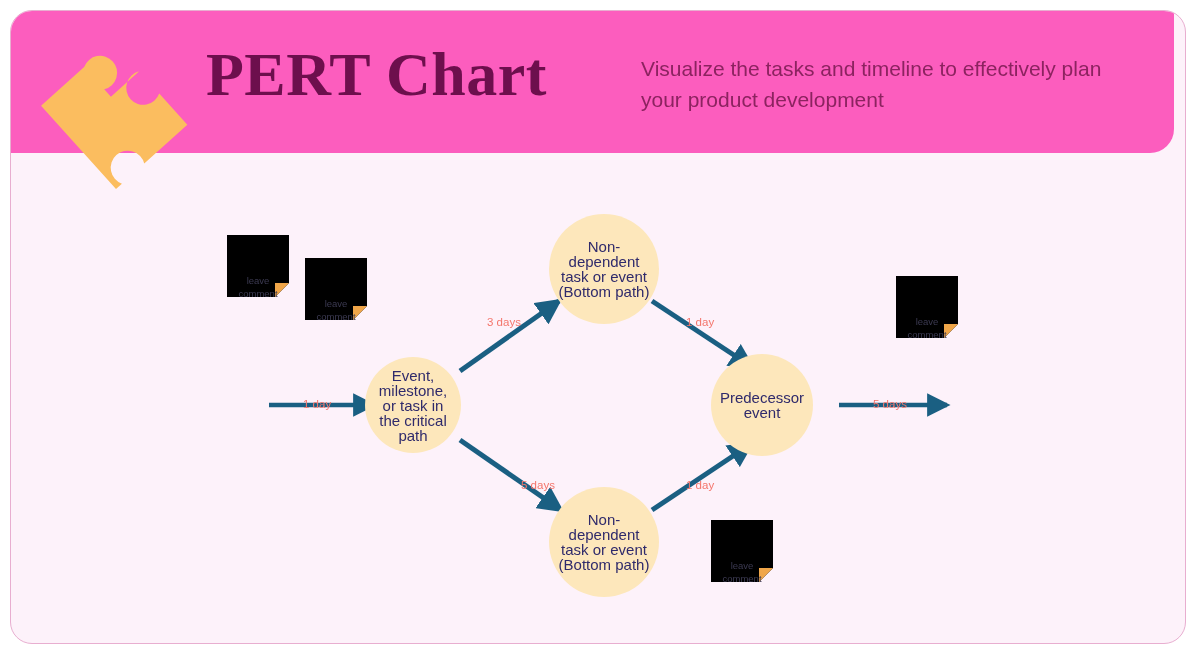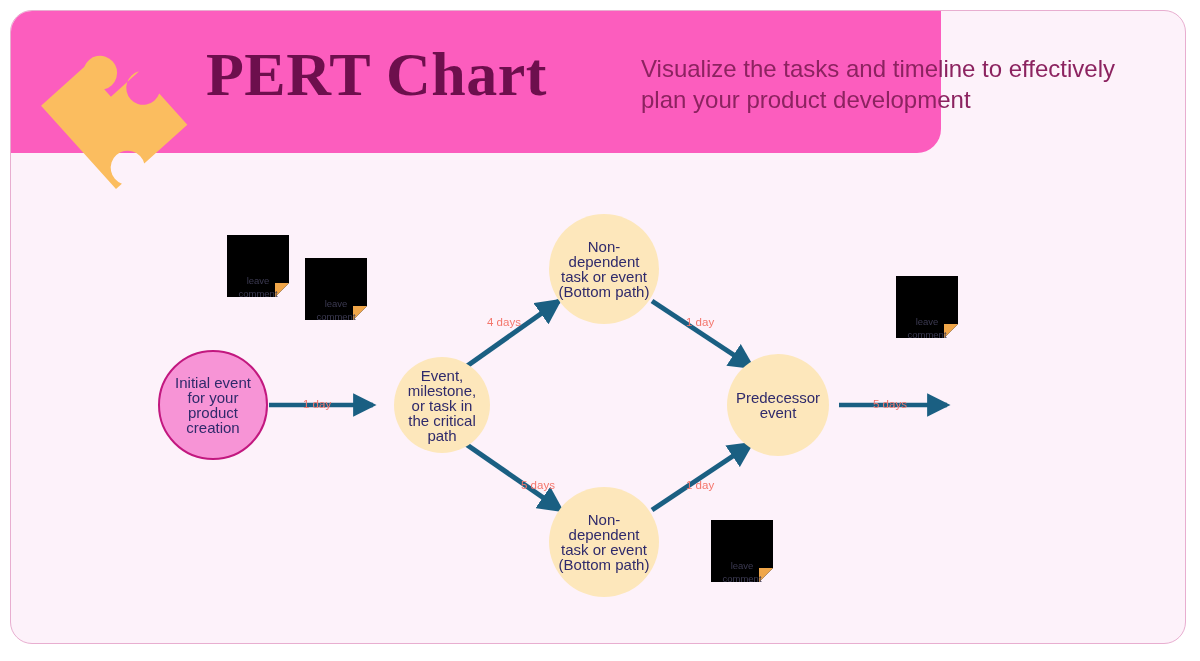--- a/index.html
+++ b/index.html
@@ -33,21 +33,21 @@
     border: 1.5px solid #e8aed0;
     border-radius: 22px;
     overflow: hidden;
   }
 
   
   #header {
     position: absolute;
     left: 0px;
     top: 0px;
-    width: 930px;
+    width: 1163px;
     height: 142px;
     background: #fc5dbe;
     border-bottom-right-radius: 24px;
     border-bottom-left-radius: 0px;
   }
 
   #puzzle-icon {
     position: absolute;
     left: 22px;
     top: 12px;
@@ -66,21 +66,21 @@
     letter-spacing: 0.5px;
     color: #6d0f4d;
     white-space: nowrap;
   }
 
   #subtitle {
     position: absolute;
     left: 630px;
     top: 42px;
     width: 480px;
-    font-size: 24px;
+    font-size: 21px;
     line-height: 31px;
     color: #8c2360;
     font-family: "Liberation Sans", sans-serif;
   }
 
   
   #diagram {
     position: absolute;
     left: 0;
     top: 142px;
@@ -188,44 +188,41 @@
 
         <line x1="449" y1="287" x2="550" y2="357" stroke="#1a5f82" stroke-width="5" marker-end="url(#arrow)"></line>
 
         <line x1="641" y1="148" x2="741" y2="214" stroke="#1a5f82" stroke-width="5" marker-end="url(#arrow)"></line>
 
         <line x1="641" y1="357" x2="740" y2="291" stroke="#1a5f82" stroke-width="5" marker-end="url(#arrow)"></line>
 
         <line x1="828" y1="252" x2="936" y2="252" stroke="#1a5f82" stroke-width="4.5" marker-end="url(#arrow)"></line>
       </svg>
 
-      <div class="node node-pink" style="left:147px; top:197px; width:110px; height:110px;">
-        <span>Initial event for your product creation</span>
-      </div>
-
-      <div class="node node-yellow" style="left:383px; top:204px; width:96px; height:96px;text-align:center;">
+
+      <div class="node node-yellow" style="left:354px; top:204px; width:96px; height:96px;text-align:center;">
         <span>Event, milestone, or task in the critical path</span>
       </div>
 
       <div class="node node-yellow" style="left:538px; top:61px; width:110px; height:110px;">
         <span>Non-dependent task or event (Bottom path)</span>
       </div>
 
       <div class="node node-yellow" style="left:538px; top:334px; width:110px; height:110px;">
         <span>Non-dependent task or event (Bottom path)</span>
       </div>
 
-      <div class="node node-yellow" style="left:716px; top:201px; width:102px; height:102px;">
+      <div class="node node-yellow" style="left:700px; top:201px; width:102px; height:102px;">
         <span>Predecessor event</span>
       </div>
 
 
       <div class="edge-label" style="left:292px; top:245px;">1 day</div>
 
-      <div class="edge-label" style="left:476px; top:163px;">4 days</div>
+      <div class="edge-label" style="left:476px; top:163px;">3 days</div>
 
       <div class="edge-label" style="left:476px; top:326px;padding-left:34px;">5 days</div>
 
       <div class="edge-label" style="left:675px; top:163px;">1 day</div>
 
       <div class="edge-label" style="left:675px; top:326px;">1 day</div>
 
       <div class="edge-label" style="left:862px; top:245px;">5 days</div>
 
       <div class="sticky" style="left:216px; top:82px; width:62px; height:62px;">

